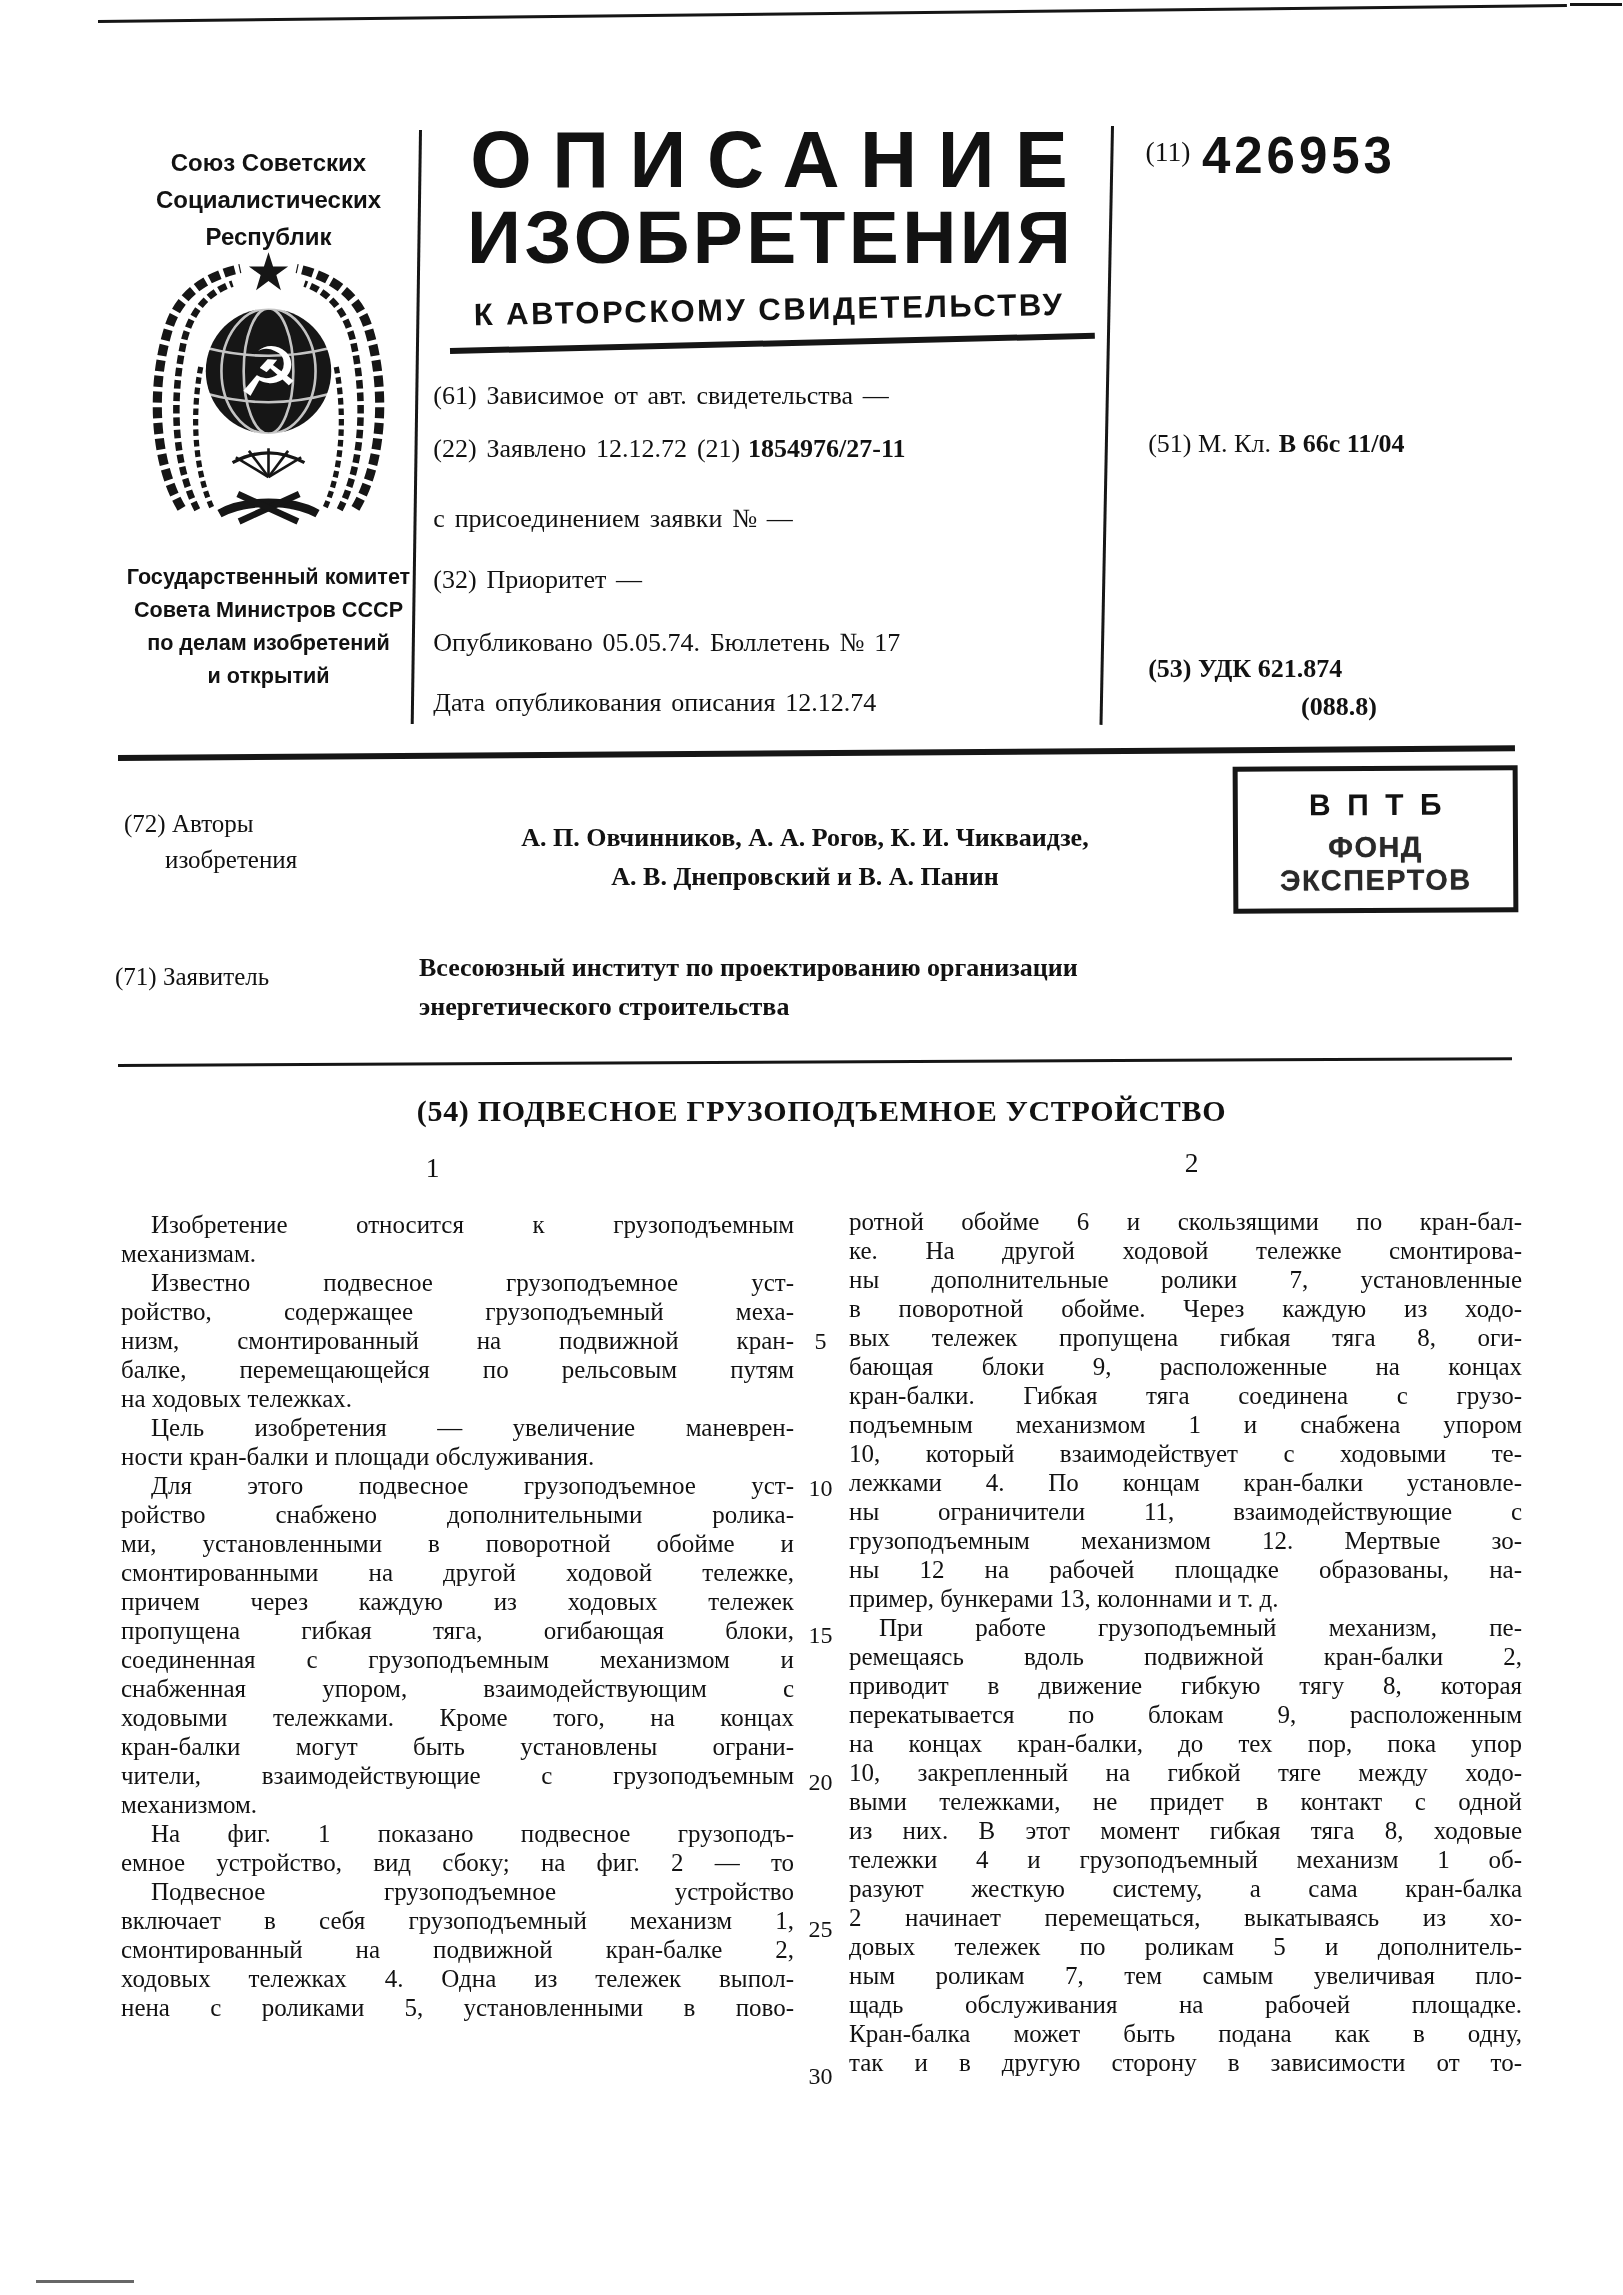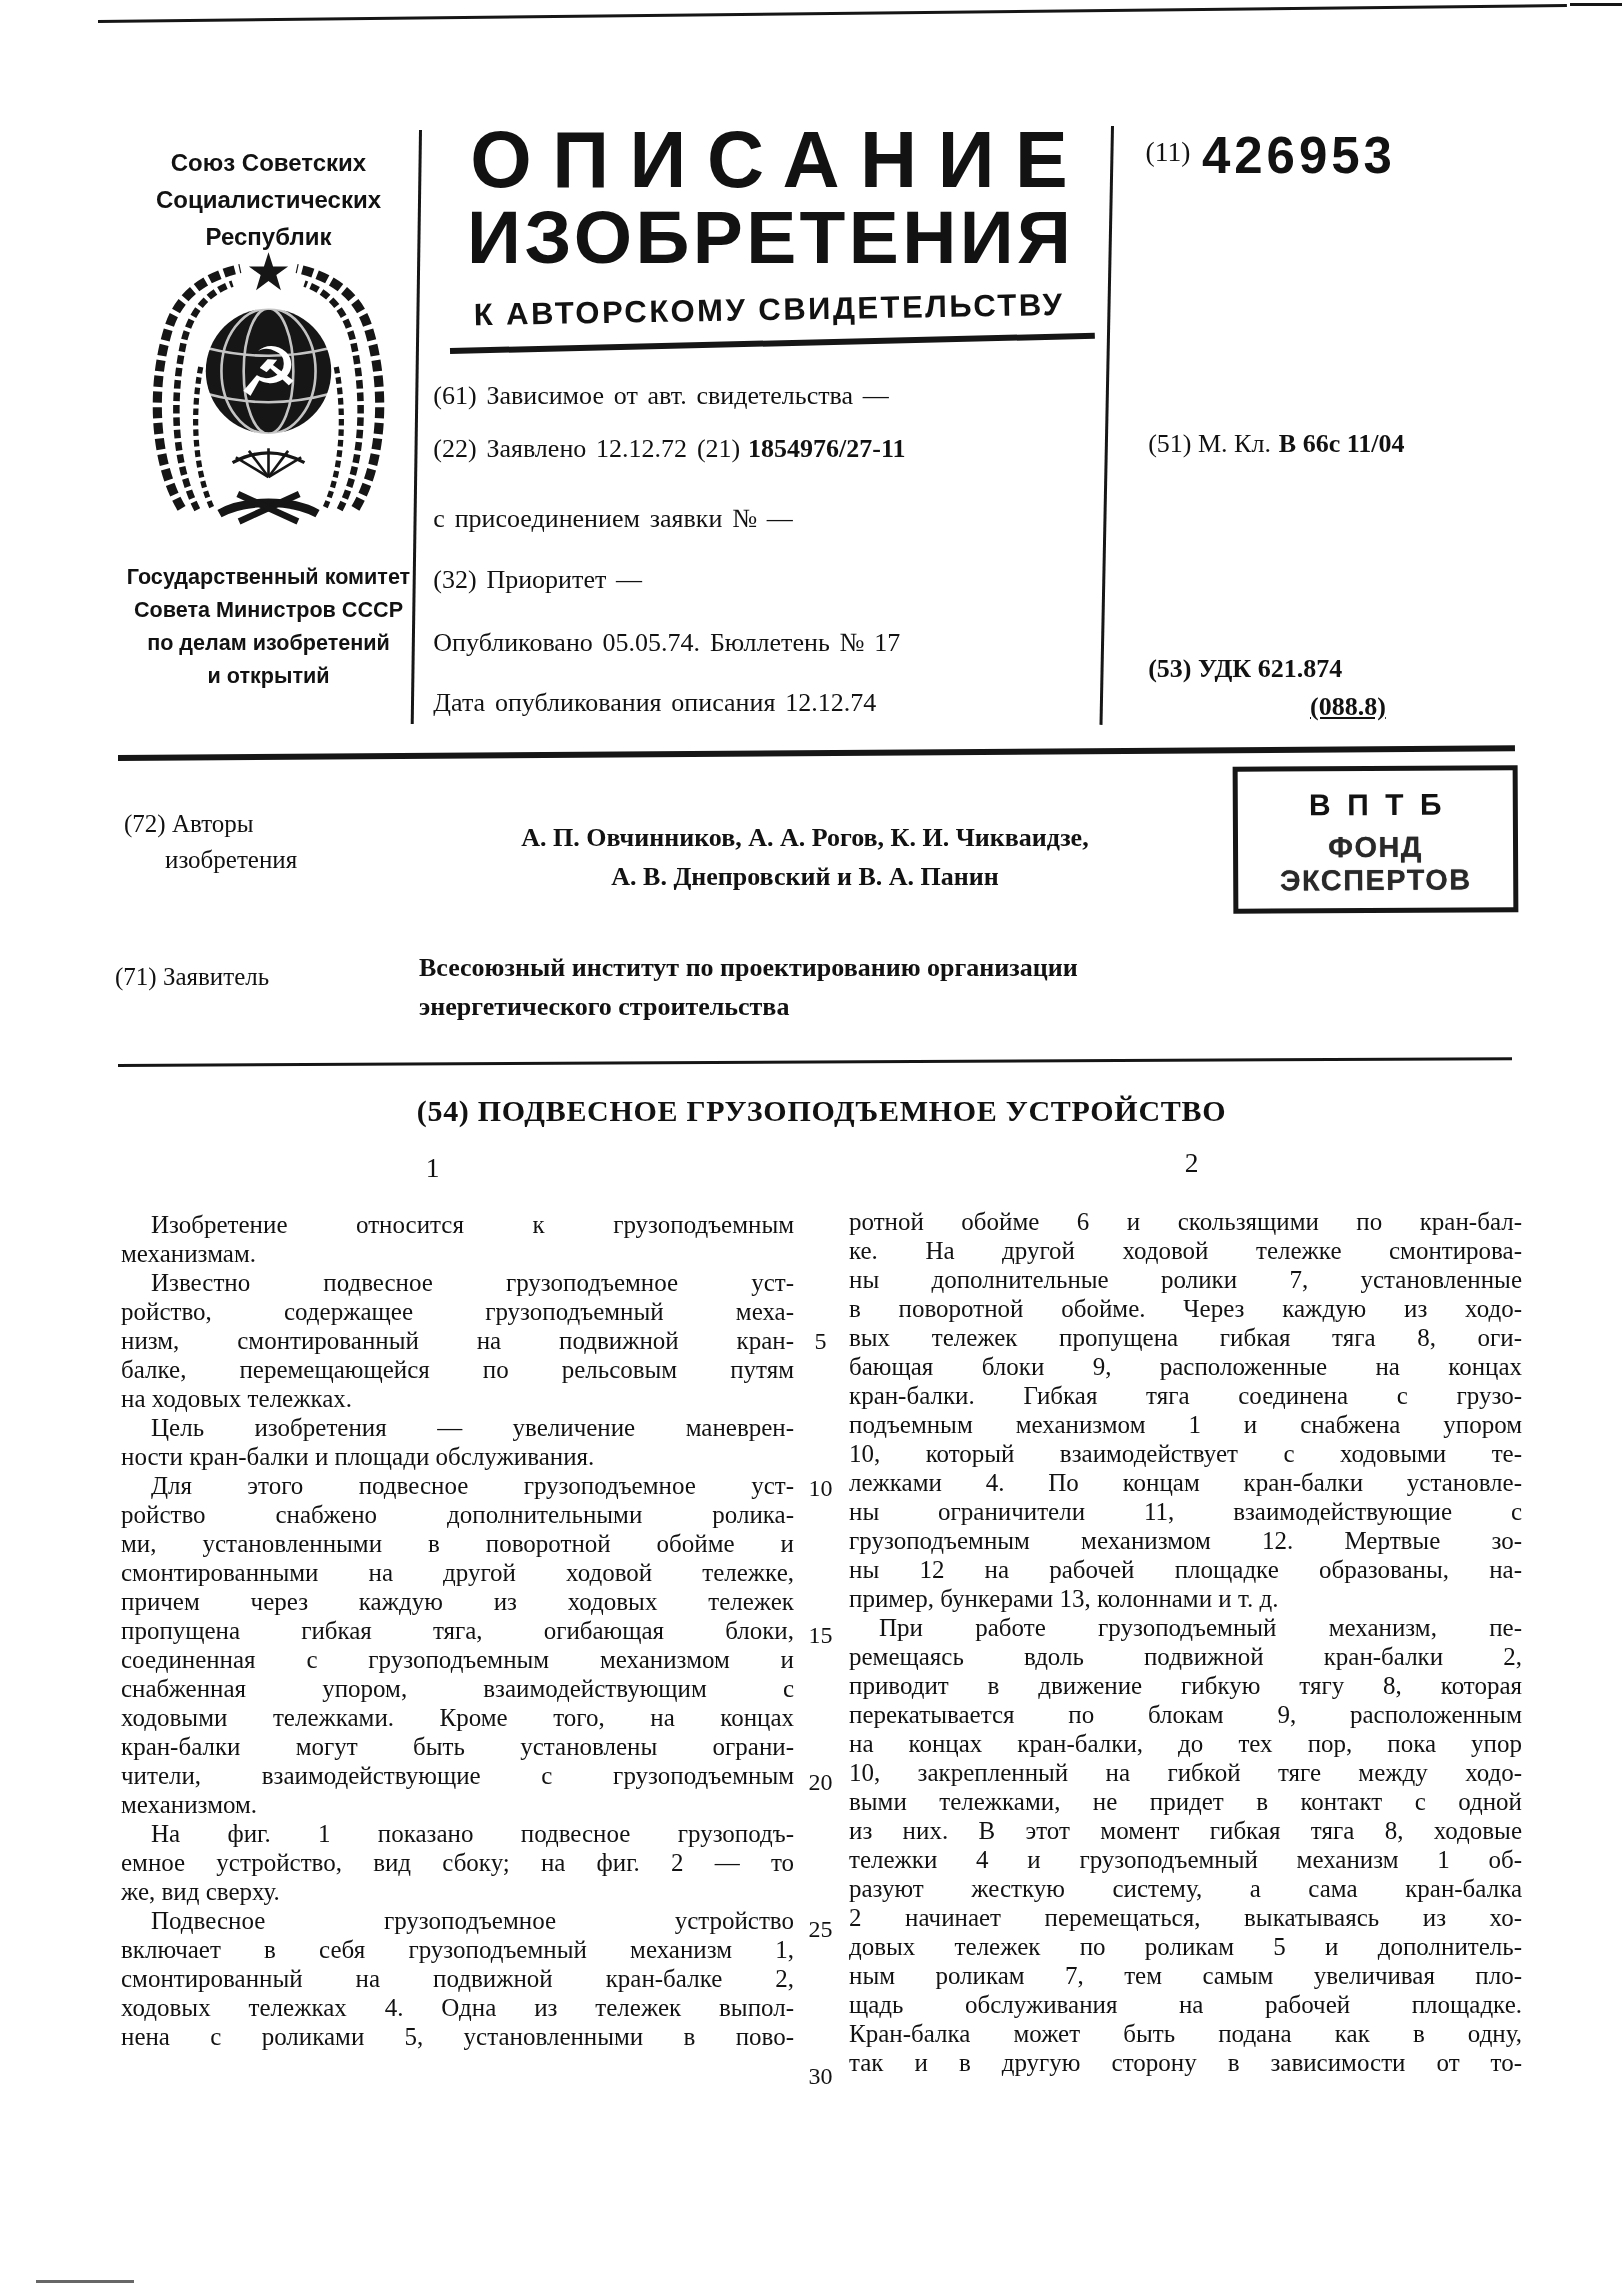--- a/index.html
+++ b/index.html
@@ -43,21 +43,21 @@
   .brow .bn{font-weight:bold;margin-left:7.9px;}
 
   
   .col-rightH{left:1139px;top:121px;width:471px;height:602px;}
   .numrow{left:6.5px;top:5.2px;width:458px;white-space:nowrap;}
   .numlabel{font-size:27.5px;vertical-align:11.8px;}
   .pubnum{font-size:51px;font-weight:bold;letter-spacing:3.9px;margin-left:11.8px;font-family:"Liberation Sans","DejaVu Sans",sans-serif;}
   .r51{left:9.2px;top:308px;font-size:26px;white-space:nowrap;}
   .r51 .bn{font-weight:bold;margin-left:7.9px;}
   .r53a{left:9.2px;top:533px;font-size:26px;white-space:nowrap;}
-  .r53b{left:171px;top:571px;font-size:26px;white-space:nowrap;text-decoration:underline;}
+  .r53b{left:162px;top:571px;font-size:26px;white-space:nowrap;}
 
   .rule1{left:118px;top:755px;width:1397px;height:5.9px;transform:rotate(-0.4deg);transform-origin:left center;}
   .rule2{left:118px;top:1064px;width:1394px;height:3.3px;transform:rotate(-0.28deg);transform-origin:left center;}
 
   
   .lab72a{left:124px;top:810px;font-size:25px;}
   .lab72b{left:165px;top:846px;font-size:25px;}
   .names{left:419px;top:818px;width:772px;font-size:26px;line-height:39px;font-weight:bold;text-align:center;}
   .lab71{left:115px;top:963px;font-size:25px;}
   .applicant{left:419px;top:948px;width:871px;font-size:26px;line-height:39px;font-weight:bold;}
@@ -224,21 +224,20 @@
       <div class="bl">причем через каждую из ходовых тележек</div>
       <div class="bl">пропущена гибкая тяга, огибающая блоки,</div>
       <div class="bl">соединенная с грузоподъемным механизмом и</div>
       <div class="bl">снабженная упором, взаимодействующим с</div>
       <div class="bl">ходовыми тележками. Кроме того, на концах</div>
       <div class="bl">кран-балки могут быть установлены ограни-</div>
       <div class="bl">чители, взаимодействующие с грузоподъемным</div>
       <div class="bl p-end">механизмом.</div>
       <div class="bl p-start">На фиг. 1 показано подвесное грузоподъ-</div>
       <div class="bl">емное устройство, вид сбоку; на фиг. 2 — то</div>
-      <div class="bl p-end">же, вид сверху.</div>
       <div class="bl p-start">Подвесное грузоподъемное устройство</div>
       <div class="bl">включает в себя грузоподъемный механизм 1,</div>
       <div class="bl">смонтированный на подвижной кран-балке 2,</div>
       <div class="bl">ходовых тележках 4. Одна из тележек выпол-</div>
       <div class="bl">нена с роликами 5, установленными в пово-</div>
     </div>
 
   <div class="abs gutter">
       <div class="gnum">5</div>
       <div class="gnum">10</div>

